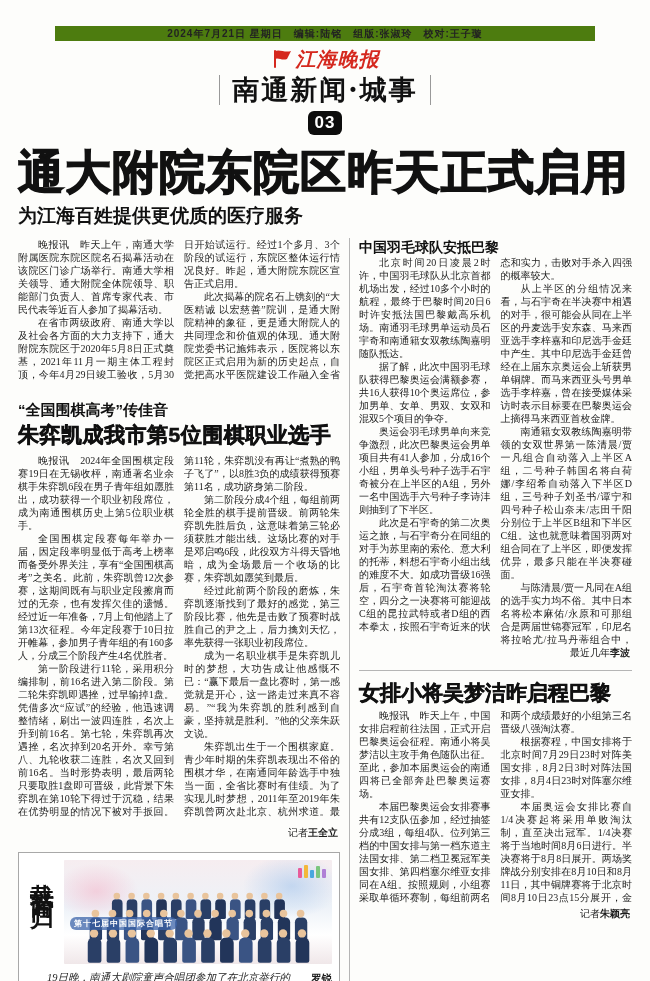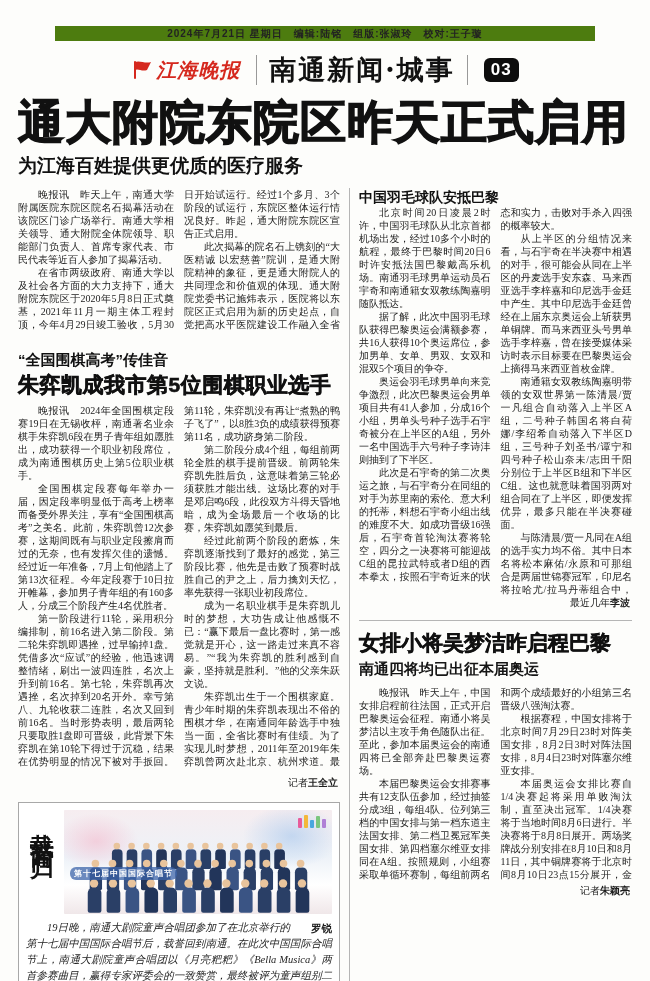--- a/index.html
+++ b/index.html
@@ -7,21 +7,21 @@
     width:650px;height:981px;overflow:hidden;background:#fdfdfb;color:#151515;
     font-family:"Liberation Serif","DejaVu Serif",serif;
   }
   
   .topbar{
     margin:26px 55px 0 55px;background:#4d7c0f;height:15px;
     display:flex;align-items:center;justify-content:center;
     font:700 10px/1 "Liberation Sans",sans-serif;color:#222;letter-spacing:1px;
   }
   
-  .masthead{margin-top:14px;display:flex;align-items:center;justify-content:center;gap:16px;}
+  .masthead{margin-top:8px;display:flex;align-items:center;justify-content:center;gap:6px;flex-direction:column;}
   .brand{display:flex;align-items:center;gap:3px;}
   .brand-name{font:italic 800 20px/1 "DejaVu Serif",serif;color:#d5281e;letter-spacing:1px;}
   .section-name{
     font:700 27px/1.1 "DejaVu Serif",serif;color:#111;letter-spacing:2px;
     padding:0 12px;border-left:1.5px solid #999;border-right:1.5px solid #999;
   }
   .page-badge{
     background:#0d0d0d;color:#fff;border-radius:6px;padding:3px 7px 4px;
     font:800 17px/1 "Liberation Sans",sans-serif;letter-spacing:1px;
   }
@@ -229,21 +229,20 @@
           <p class="para">南通籍女双教练陶嘉明带领的女双世界第一陈清晨/贾一凡组合自动落入上半区A组，二号种子韩国名将白荷娜/李绍希自动落入下半区D组，三号种子刘圣书/谭宁和四号种子松山奈未/志田千阳分别位于上半区B组和下半区C组。这也就意味着国羽两对组合同在了上半区，即便发挥优异，最多只能在半决赛碰面。</p>
           <p class="para">与陈清晨/贾一凡同在A组的选手实力均不俗。其中日本名将松本麻佑/永原和可那组合是两届世锦赛冠军，印尼名将拉哈尤/拉马丹蒂组合中，拉哈尤是东京奥运会女双冠军，马来西亚名将陈康乐/蒂娜则是该国的一号女双。想要从这A组中杀出一条血路，对于陈清晨/贾一凡组合来说并非易事，届时教练陶嘉明的临场指挥同样值得我们期待。</p>
         </div>
       <div class="reporter">
         <span>最近几年</span><b>李波</b>
       </div>
     </div>
 
     <div class="volley-block">
       <div class="art4-headline">女排小将吴梦洁昨启程巴黎</div>
-      <div class="art4-subhead">南通四将均已出征本届奥运</div>
       <div class="cols2 volley-body">
           <p class="para">晚报讯　昨天上午，中国女排启程前往法国，正式开启巴黎奥运会征程。南通小将吴梦洁以主攻手角色随队出征。至此，参加本届奥运会的南通四将已全部奔赴巴黎奥运赛场。</p>
           <p class="para">本届巴黎奥运会女排赛事共有12支队伍参加，经过抽签分成3组，每组4队。位列第三档的中国女排与第一档东道主法国女排、第二档卫冕冠军美国女排、第四档塞尔维亚女排同在A组。按照规则，小组赛采取单循环赛制，每组前两名和两个成绩最好的小组第三名晋级八强淘汰赛。</p>
           <p class="para">根据赛程，中国女排将于北京时间7月29日23时对阵美国女排，8月2日3时对阵法国女排，8月4日23时对阵塞尔维亚女排。</p>
           <p class="para">本届奥运会女排比赛自1/4决赛起将采用单败淘汰制，直至决出冠军。1/4决赛将于当地时间8月6日进行。半决赛将于8月8日展开。两场奖牌战分别安排在8月10日和8月11日，其中铜牌赛将于北京时间8月10日23点15分展开，金牌赛定于北京时间8月11日19点举行。</p>
         </div>
       <div class="reporter">
         <span>记者</span><b>朱颖亮</b>
       </div>
     </div>

